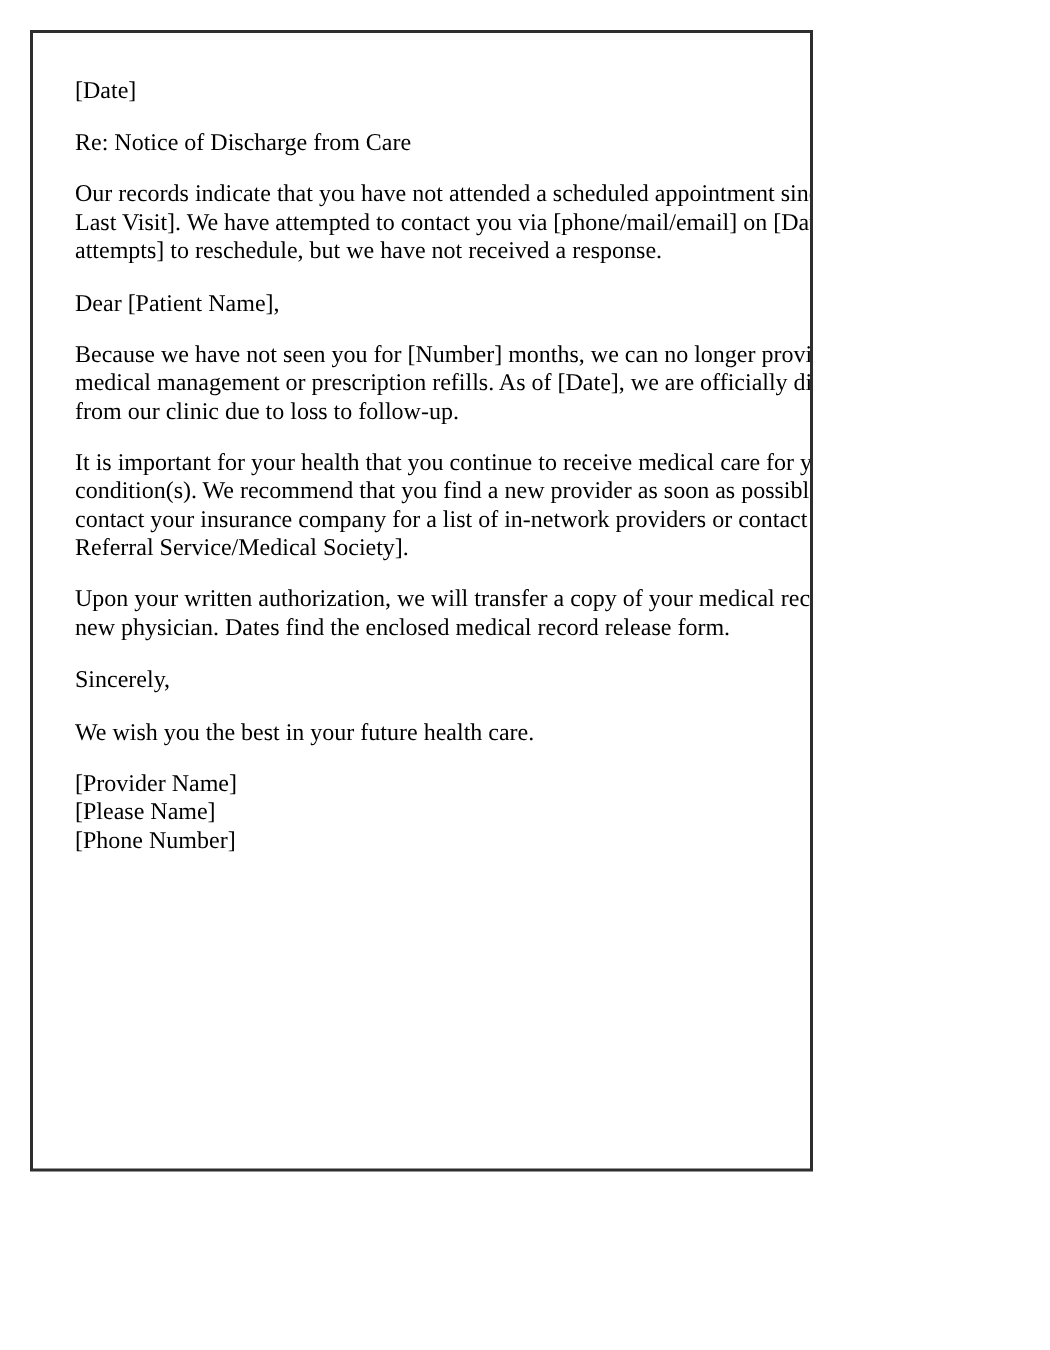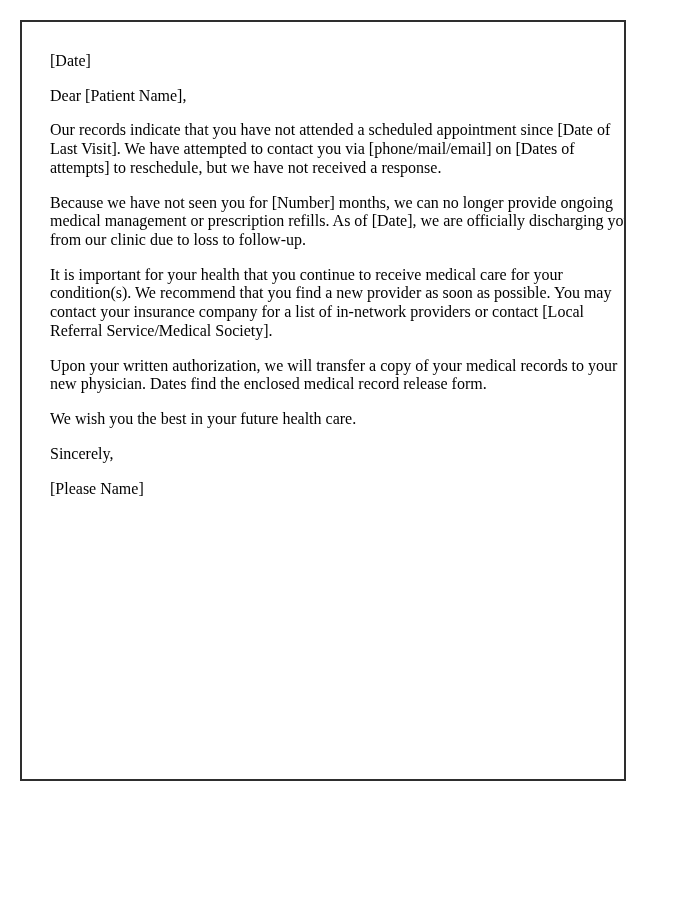--- a/index.html
+++ b/index.html
@@ -14,21 +14,21 @@
     width: 700px;
     height: 900px;
     background: #ffffff;
     font-family: "Liberation Serif", "DejaVu Serif", serif;
     color: #000000;
   }
   .letter-frame {
     position: absolute;
     left: 20px;
     top: 20px;
-    width: 606px;
+    width: 522px;
     height: 761px;
     box-sizing: border-box;
     border: 2px solid #2e2e2e;
     background: #ffffff;
     padding: 30px 22px 0 28px;
     overflow: hidden;
   }
   .letter-body {
     width: 588px;
     font-size: 16px;
@@ -51,49 +51,54 @@
   <div class="letter-frame">
     <div class="letter-body">
 
       <div class="block">
         <div class="line">[Date]</div>
       </div>
 
       <div class="block">
       </div>
 
-
       <div class="block">
-        <div class="line">Dear [Patient Name],</div>
+        <div class="line">Re: Notice of Discharge from Care</div>
       </div>
 
       <div class="block">
         <div class="line">Our records indicate that you have not attended a scheduled appointment since [Date of Last Visit]. We have attempted to contact you via [phone/mail/email] on [Dates of attempts] to reschedule, but we have not received a response.</div>
+      </div>
+
+      <div class="block">
+        <div class="line">Dear [Patient Name],</div>
       </div>
 
       <div class="block">
         <div class="line">Because we have not seen you for [Number] months, we can no longer provide ongoing medical management or prescription refills. As of [Date], we are officially discharging you from our clinic due to loss to follow-up.</div>
       </div>
 
       <div class="block">
         <div class="line">It is important for your health that you continue to receive medical care for your condition(s). We recommend that you find a new provider as soon as possible. You may contact your insurance company for a list of in-network providers or contact [Local Referral Service/Medical Society].</div>
       </div>
 
 
       <div class="block">
         <div class="line">Upon your written authorization, we will transfer a copy of your medical records to your new physician. Dates find the enclosed medical record release form.</div>
       </div>
 
       <div class="block">
+        <div class="line">Sincerely,</div>
+      </div>
+
+      <div class="block">
         <div class="line">We wish you the best in your future health care.</div>
       </div>
 
       <div class="block">
-        <div class="line">Sincerely,</div>
-      </div>
-
-      <div class="block">
+        <div class="line">[Provider Name]</div>
         <div class="line">[Please Name]</div>
+        <div class="line">[Phone Number]</div>
       </div>
 
     </div>
   </div>
 </div>
 
 </body></html>

